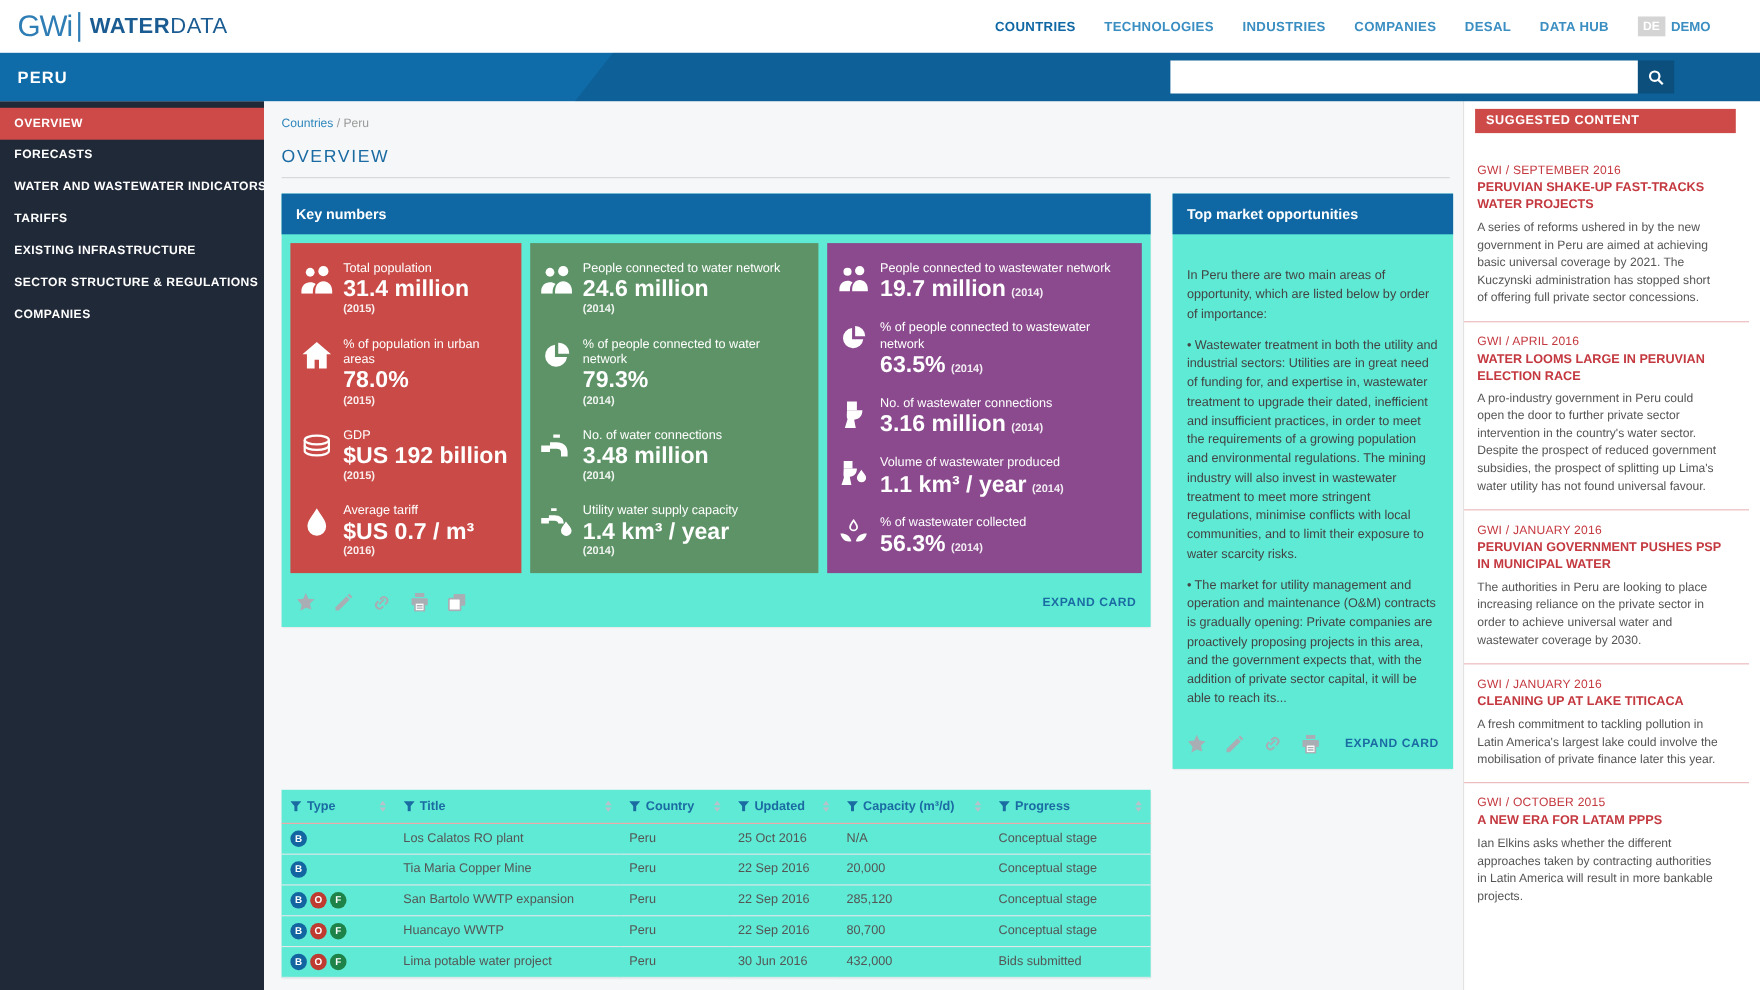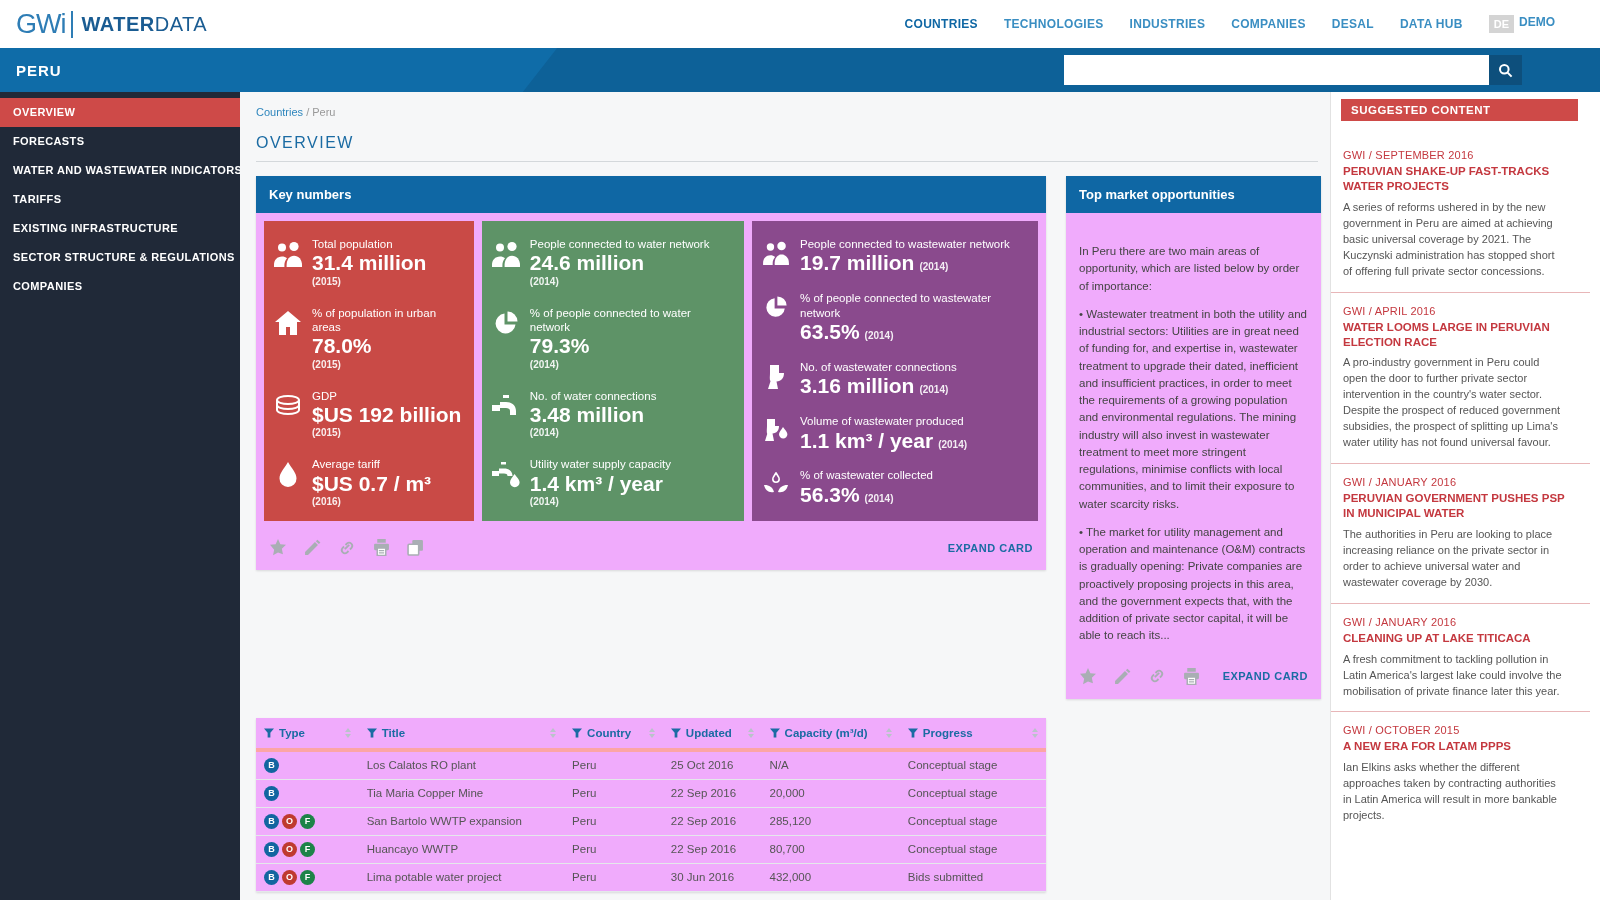--- a/index.html
+++ b/index.html
@@ -10,21 +10,21 @@
   
   .topbar { height:48px; background:#fff; display:flex; align-items:center; padding:0 45px 0 16px; }
   .logo { display:flex; align-items:center; }
   .logo-gwi { font-size:27px; color:#2e7db5; letter-spacing:-1px; font-weight:400; }
   .logo-sep { width:2px; height:27px; background:#2e7db5; margin:0 8px 0 6px; }
   .logo-water { font-size:20px; font-weight:bold; color:#1a5c92; letter-spacing:.5px; }
   .logo-data { font-size:20px; font-weight:400; color:#1a5c92; letter-spacing:.5px; }
   .nav { margin-left:auto; display:flex; align-items:center; gap:26px; }
   .nav a { text-decoration:none; font-size:12px; font-weight:bold; color:#3a8ec2; letter-spacing:.3px; }
   .nav a.active { color:#0f67a4; }
-  .user { display:flex; gap:5px; }
+  .user { display:flex; align-items:center; gap:5px; }
   .user-badge { background:#d4d4d4; color:#fff; font-size:11px; font-weight:bold; padding:3px 5px; }
   .user-name { font-size:12px; font-weight:bold; color:#3a8ec2; }
 
   
   .bluebar { height:44px; background:#0f6ca8; position:relative; overflow:hidden; display:flex; align-items:center; padding:0 78px 0 16px; }
   .bluebar-diag { position:absolute; top:-10px; bottom:-10px; left:540px; width:1200px;
     background:rgba(0,25,50,.13); transform:skewX(-38deg); pointer-events:none; }
   .country-title { color:#fff; font-size:15px; font-weight:bold; letter-spacing:1px; position:relative; }
   .searchwrap { margin-left:auto; display:flex; position:relative; }
   .searchwrap input { width:425px; height:30px; border:none; outline:none; padding:0 10px; font-size:13px; }
@@ -40,21 +40,21 @@
   .side-item.active { background:#ce4a48; }
 
   
   .main { flex:1; background:#f6f7f8; padding:14px 12px 0 16px; overflow:hidden; }
   .breadcrumb { font-size:11px; color:#999; margin-bottom:16px; }
   .breadcrumb a { color:#2e86bd; text-decoration:none; }
   .page-title { color:#1b6ba3; font-size:16px; font-weight:400; letter-spacing:1.5px;
     padding-bottom:9px; border-bottom:1px solid #d4d8db; margin-bottom:14px; }
 
   .cards-row { display:flex; gap:20px; align-items:flex-start; }
-  .card { background:#f0abfc; box-shadow:0 1px 2px rgba(0,0,0,.12); }
+  .card { background:#5eead4; box-shadow:0 1px 2px rgba(0,0,0,.12); }
   .card-header { background:#0f67a4; color:#fff; font-size:13px; font-weight:bold; padding:11px 13px; }
   .card-footer { display:flex; align-items:center; gap:17px; padding:10px 13px 14px; }
   .foot-icon { display:inline-flex; cursor:pointer; }
   .expand-link { margin-left:auto; color:#1b6ba3; font-size:11px; font-weight:bold; letter-spacing:.5px; text-decoration:none; cursor:pointer; }
 
   
   .card-kn { width:790px; flex:none; }
   .kn-body { display:flex; gap:8px; padding:8px; }
   .kn-col { color:#fff; height:300px; padding:16px 10px 14px 8px; display:flex; flex-direction:column; justify-content:space-between; }
   .kn-red { width:212px; background:#c94a46; }
@@ -68,21 +68,21 @@
   .kn-purple .s-year { margin-left:5px; font-size:10px; }
 
   
   .card-opp { width:255px; flex:none; display:flex; flex-direction:column; }
   .opp-body { padding:12px 13px 2px; font-size:11.5px; color:#444; line-height:1.5;margin-top:18px; }
   .opp-body p { margin-bottom:11px; }
 
   
   .card-projects { width:790px; margin-top:19px; }
   .pt { width:100%; border-collapse:collapse; margin-top:8px; }
-  .pt th { text-align:center; padding:9px 8px; border-bottom:4px solid #fca5a5; }
+  .pt th { text-align:center; padding:9px 8px; border-bottom:1px solid #fca5a5; }
   .th-inner { display:flex; align-items:center; gap:5px; color:#1b6ba3; font-size:11.5px; font-weight:bold; }
   .sort { display:inline-flex; flex-direction:column; gap:2px; margin-left:auto; cursor:pointer; }
   .sort i { display:block; width:0; height:0; border-left:3.5px solid transparent; border-right:3.5px solid transparent; }
   .sort .up { border-bottom:4px solid #b9c2ca; }
   .sort .down { border-top:4px solid #b9c2ca; }
   .pt td { padding:6px 8px; border-bottom:1px solid #e4e8eb; font-size:11.5px; color:#555; }
   .badge { display:inline-block; width:15px; height:15px; border-radius:50%; color:#fff; font-size:9px;
     font-weight:bold; text-align:center; line-height:15px; margin-right:3px; }
   .badge-b { background:#1265a0; }
   .badge-o { background:#bf3a30; }

